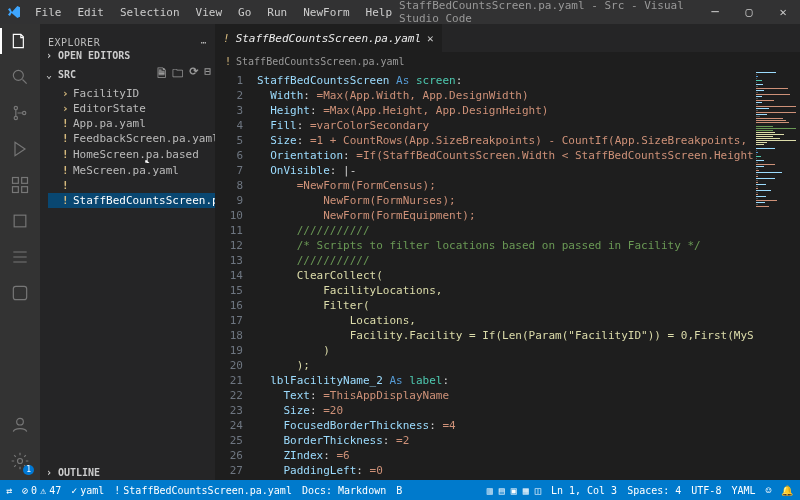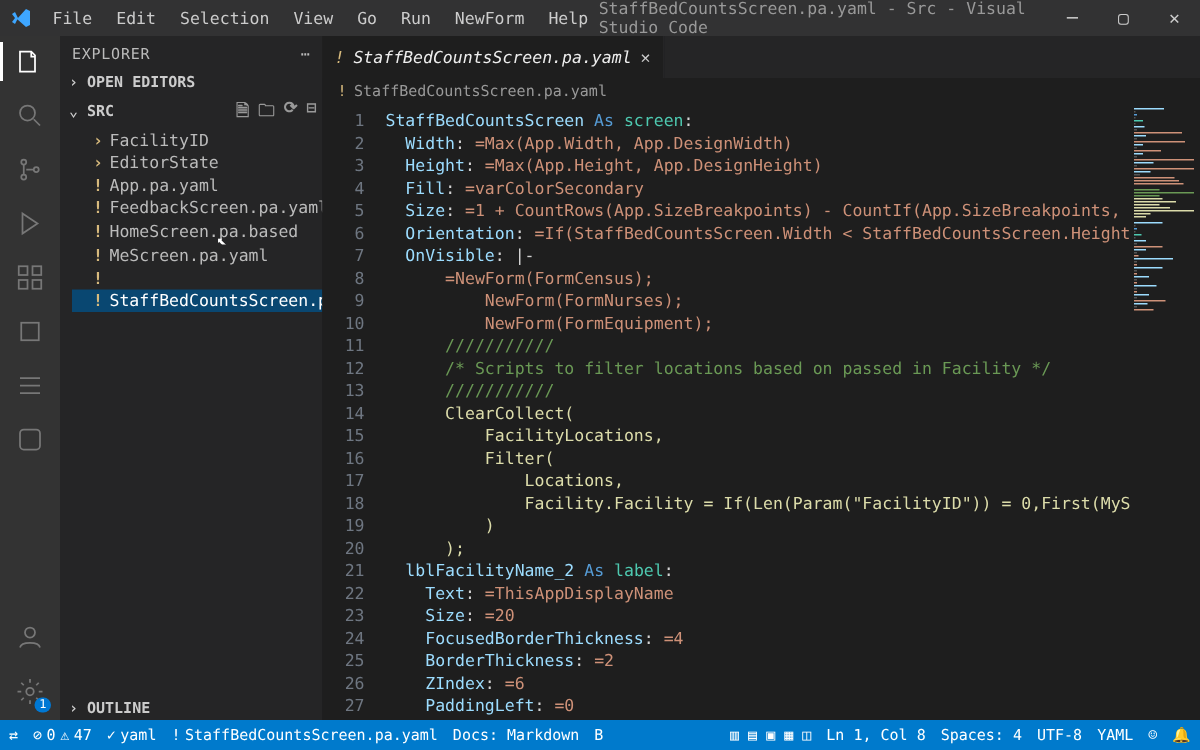--- a/index.html
+++ b/index.html
@@ -11,21 +11,21 @@
 .titlebar .center{flex:1;text-align:left;color:#999;font-size:11px}
 .winctl{display:flex}
 .winctl span{width:34px;text-align:center;font-size:12px;padding:4px 0}
 .body{flex:1;display:flex;overflow:hidden}
 .activity{width:40px;background:#333;display:flex;flex-direction:column;align-items:center;padding-top:6px;gap:14px;color:#777}
 .activity .ic{width:22px;height:22px;display:flex;align-items:center;justify-content:center;position:relative}
 .activity .ic.active{color:#fff}
 .activity .ic.active::before{content:"";position:absolute;left:-9px;top:-2px;width:2px;height:26px;background:#fff}
 .badge{position:absolute;bottom:-3px;right:-3px;background:#0078d4;color:#fff;font-size:8px;border-radius:7px;padding:0 3px;line-height:10px}
 .sidebar{width:175px;background:#252526;display:flex;flex-direction:column;color:#bbb;font-size:11px;overflow:hidden}
-.side-h{height:24px;display:flex;align-items:center;justify-content:space-between;padding:0 8px;color:#bbb;font-size:10px;letter-spacing:.5px}
+.side-h{height:24px;display:flex;align-items:flex-end;justify-content:space-between;padding:0 8px;color:#bbb;font-size:10px;letter-spacing:.5px}
 .sec-h{display:flex;align-items:center;padding:2px 4px;font-weight:700;font-size:10px;color:#ccc;gap:4px}
 .chev{width:10px;display:inline-block;text-align:center}
 .sicn{margin-left:auto;display:flex;gap:6px;color:#999;font-size:11px}
 .tree{padding-left:8px}
 .row{display:flex;align-items:center;padding:1px 4px 1px 14px;gap:5px;white-space:nowrap;overflow:hidden}
 .row .mod{color:#d7ba7d;font-weight:700;width:6px}
 .row.sel{background:#094771;color:#fff}
 .editor{flex:1;display:flex;flex-direction:column;background:#1e1e1e;position:relative;overflow:hidden}
 .tabs{height:28px;background:#252526;display:flex;align-items:stretch}
 .tab{background:#1e1e1e;display:flex;align-items:center;padding:0 8px;gap:6px;font-size:11px;color:#eee;border-right:1px solid #252526;font-style:italic}
@@ -288,19 +288,19 @@
 
 <div class="statusbar">
   <span>⇄</span>
   <span>⊘ <span>0</span> ⚠ <span>47</span></span>
   <span>✓ <span>yaml</span></span>
   <span>! <span>StaffBedCountsScreen.pa.yaml</span></span>
   <span>Docs: Markdown</span>
   <span>B</span>
   <span class="sp"></span>
   <span>▥ ▤ ▣ ▦ ◫</span>
-  <span>Ln 1, Col 8</span>
+  <span>Ln 1, Col 3</span>
   <span>Spaces: 4</span>
   <span>UTF-8</span>
   <span>YAML</span>
   <span>☺</span>
   <span>🔔</span>
 </div>
 
 </body></html>

